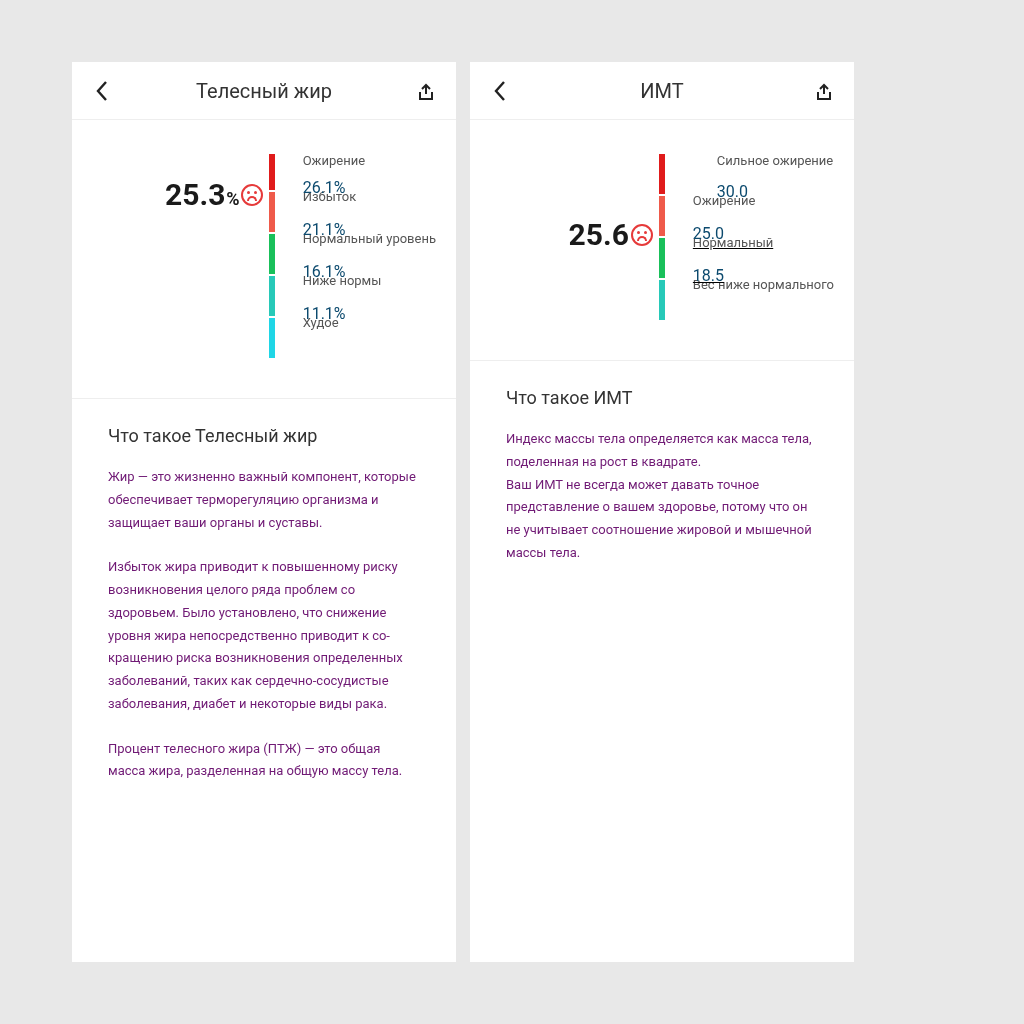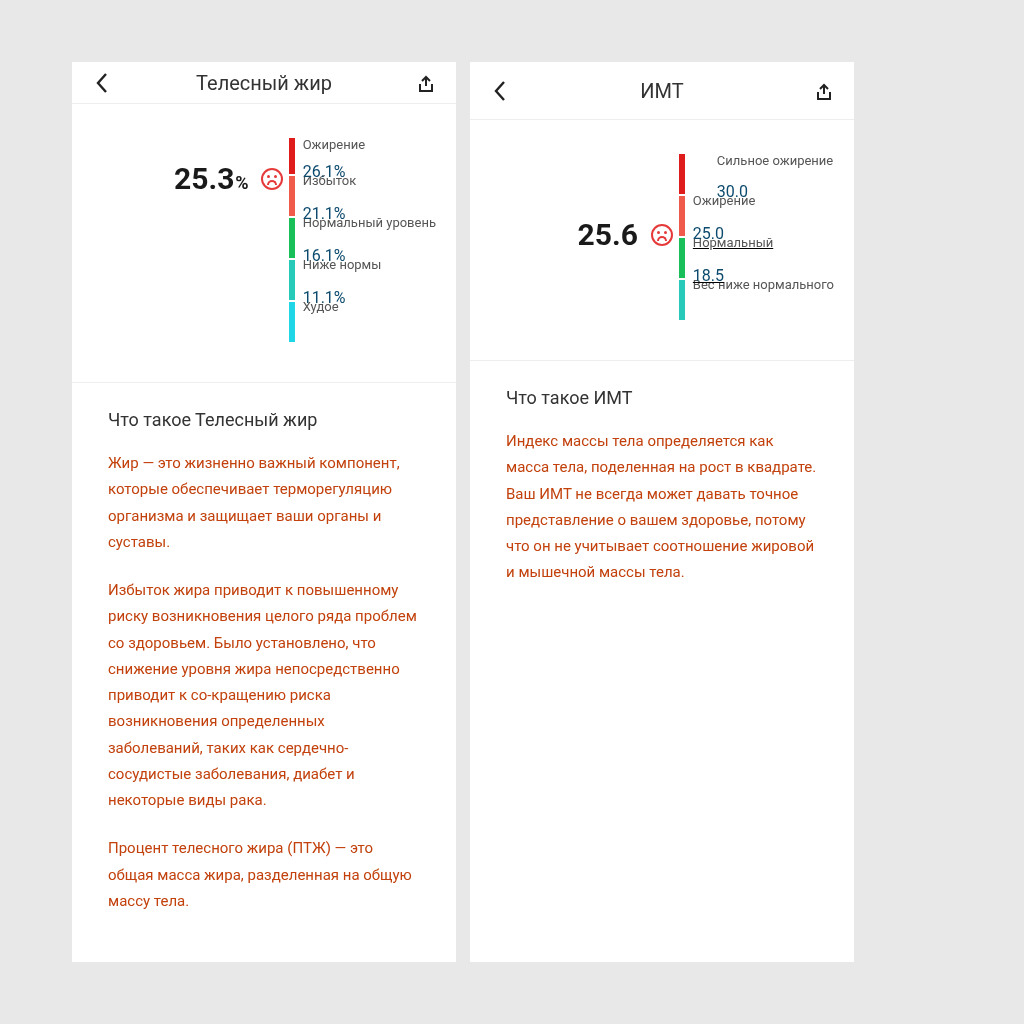--- a/index.html
+++ b/index.html
@@ -55,21 +55,21 @@
   .chart-left {
     flex: 1;
     display: flex;
     align-items: flex-start;
     justify-content: flex-end;
     padding-right: 6px;
   }
   .value-wrap {
     display: flex;
     align-items: center;
-    gap: 12px;
+    gap: 1px;
   }
   .big-value {
     font-size: 30px;
     font-weight: 700;
     color: #1a1a1a;
     line-height: 1;
     display: flex;
     align-items: baseline;
   }
   .big-value .unit { font-size: 18px; font-weight: 700; margin-left: 1px; }
@@ -93,21 +93,21 @@
     position: absolute;
     width: 10px; height: 5px;
     border: 2px solid #e63a3a;
     border-bottom: none;
     border-radius: 10px 10px 0 0;
     bottom: 3px; left: 4px;
   }
 
   .chart-right {
     display: flex;
-    gap: 8px;
+    gap: 28px;
     position: relative;
   }
   .scale {
     width: 6px;
     display: flex;
     flex-direction: column;
   }
   .seg { width: 6px; }
   .labels {
     display: flex;
@@ -127,24 +127,24 @@
     padding: 26px 36px;
     color: #444;
   }
   .info h2 {
     font-size: 18px;
     font-weight: 400;
     color: #333;
     margin-bottom: 20px;
   }
   .info p {
-    font-size: 15px;
+    font-size: 13px;
     line-height: 1.75;
     margin-bottom: 22px;
-    color: #c2410c;
+    color: #701a75;
   }
 </style>
 </head>
 <body>
 
 <div class="phone">
   <div class="header">
     <div class="icon-btn chevron-left">
       <svg viewBox="0 0 14 22">
           <polyline points="11,2 3,11 11,20"></polyline>

